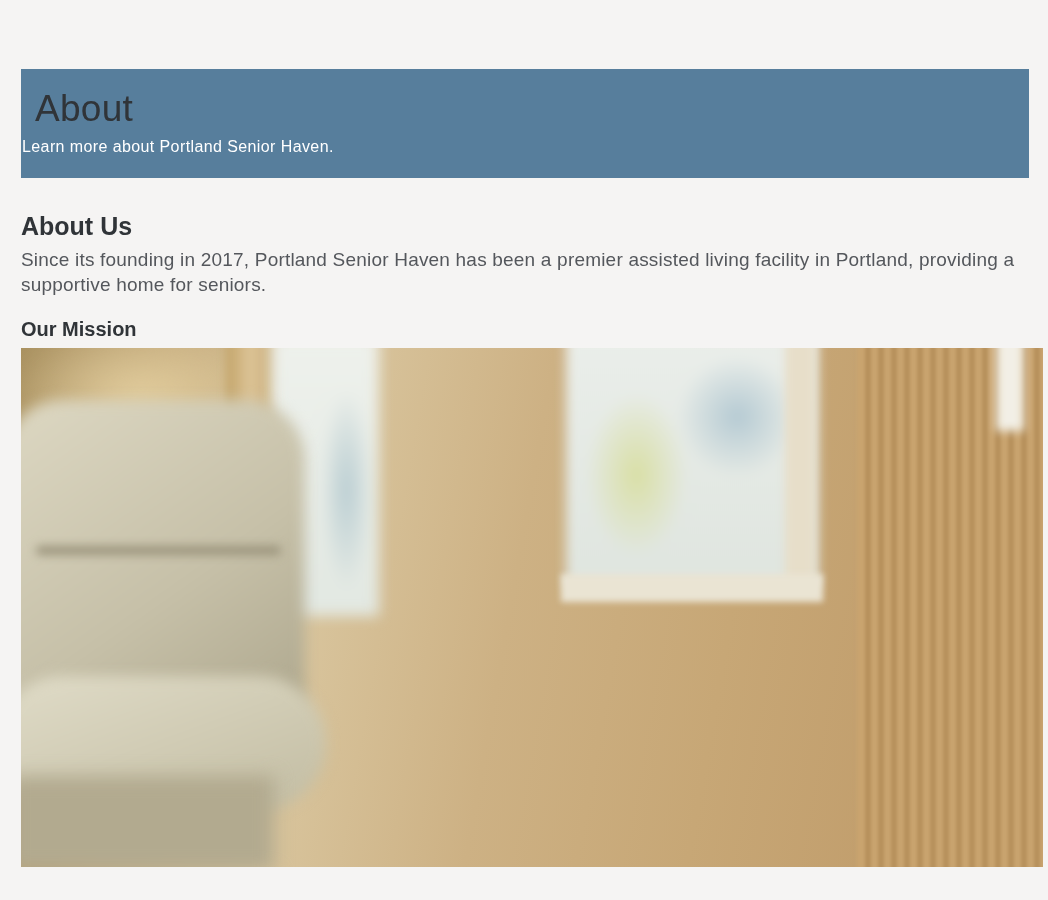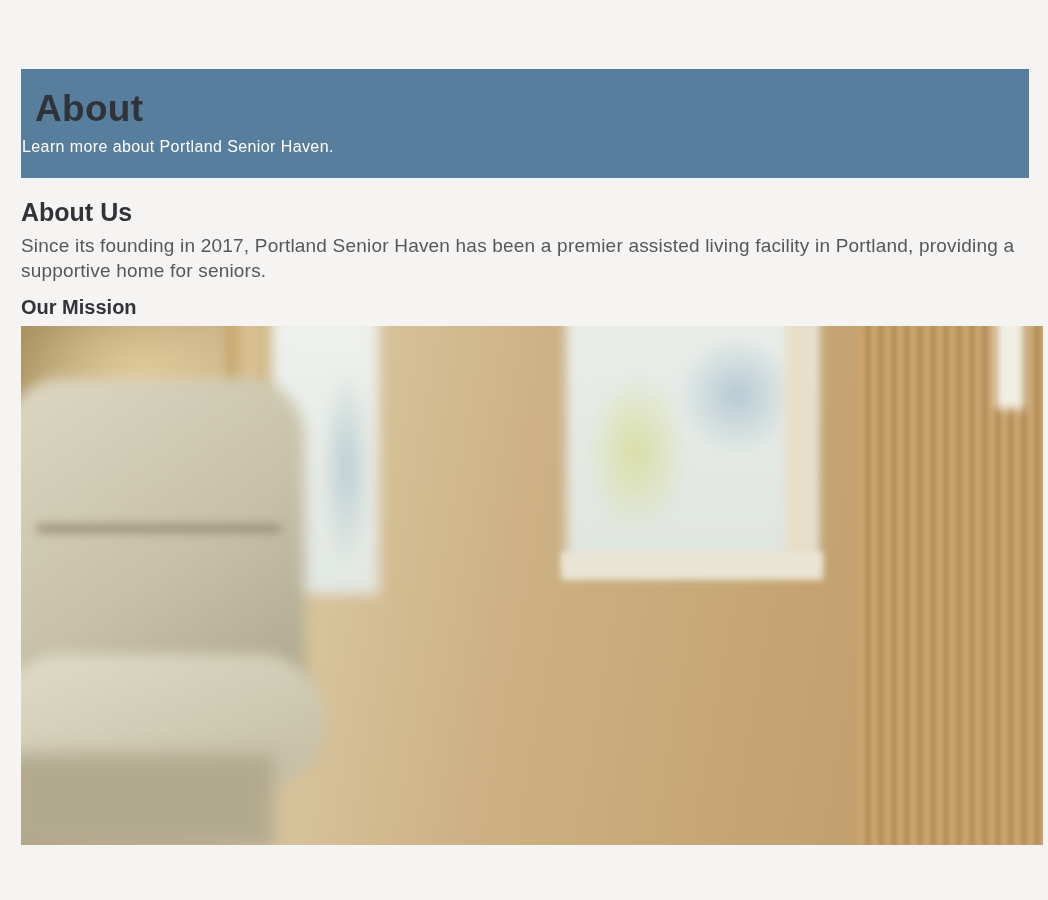--- a/index.html
+++ b/index.html
@@ -14,26 +14,26 @@
   html,body{margin:0;padding:0;}
   body{
     background:var(--page-bg);
     font-family:"Liberation Sans","DejaVu Sans",sans-serif;
     width:1048px;height:900px;overflow:hidden;
   }
   .wrap{padding-top:69px;margin-left:21px;width:1008px;}
 
   
   .hero{background:var(--banner-bg);padding:20px 16px 22px 0;}
-  .hero h1{margin:0 0 0 14px;font-size:37px;line-height:40px;font-weight:700;color:var(--heading);letter-spacing:.3px;}
+  .hero h1{margin:0 0 0 14px;font-size:37px;line-height:40px;font-weight:400;color:var(--heading);letter-spacing:.3px;}
   .hero p{margin:9px 0 0 1px;font-size:16px;letter-spacing:.4px;color:#ffffff;}
 
   
-  h2.sec{margin:19px 0 0;font-size:25px;line-height:30px;font-weight:800;color:var(--heading);}
-  h3.sec{margin:12px 0 0;font-size:20px;line-height:25px;font-weight:800;color:var(--heading);}
+  h2.sec{margin:33px 0 0;font-size:25px;line-height:30px;font-weight:800;color:var(--heading);}
+  h3.sec{margin:20px 0 0;font-size:20px;line-height:25px;font-weight:800;color:var(--heading);}
   p.body-text{margin:6px 0 4px;font-size:19px;line-height:25px;color:var(--body-text);max-width:1002px;letter-spacing:.2px;}
 
   
   .photo{position:relative;width:1022px;height:519px;margin-top:6px;overflow:hidden;background:#c7ac7e;}
   .photo .ph{position:absolute;}
 
   .wall{inset:0;z-index:1;background:linear-gradient(100deg,#a8905f 0%,#c4ab7e 14%,#d8c49c 30%,#cdb184 48%,#c7a776 68%,#bd9765 100%);}
   .wall-light{left:-20px;top:-30px;width:280px;height:160px;z-index:2;background:radial-gradient(closest-side,#e4cf9f,transparent);filter:blur(14px);}
 
   .frame-left-v{left:205px;top:-12px;width:48px;height:290px;z-index:3;background:linear-gradient(90deg,#c2a368,#dcc497,#c9ac77);filter:blur(4px);}

